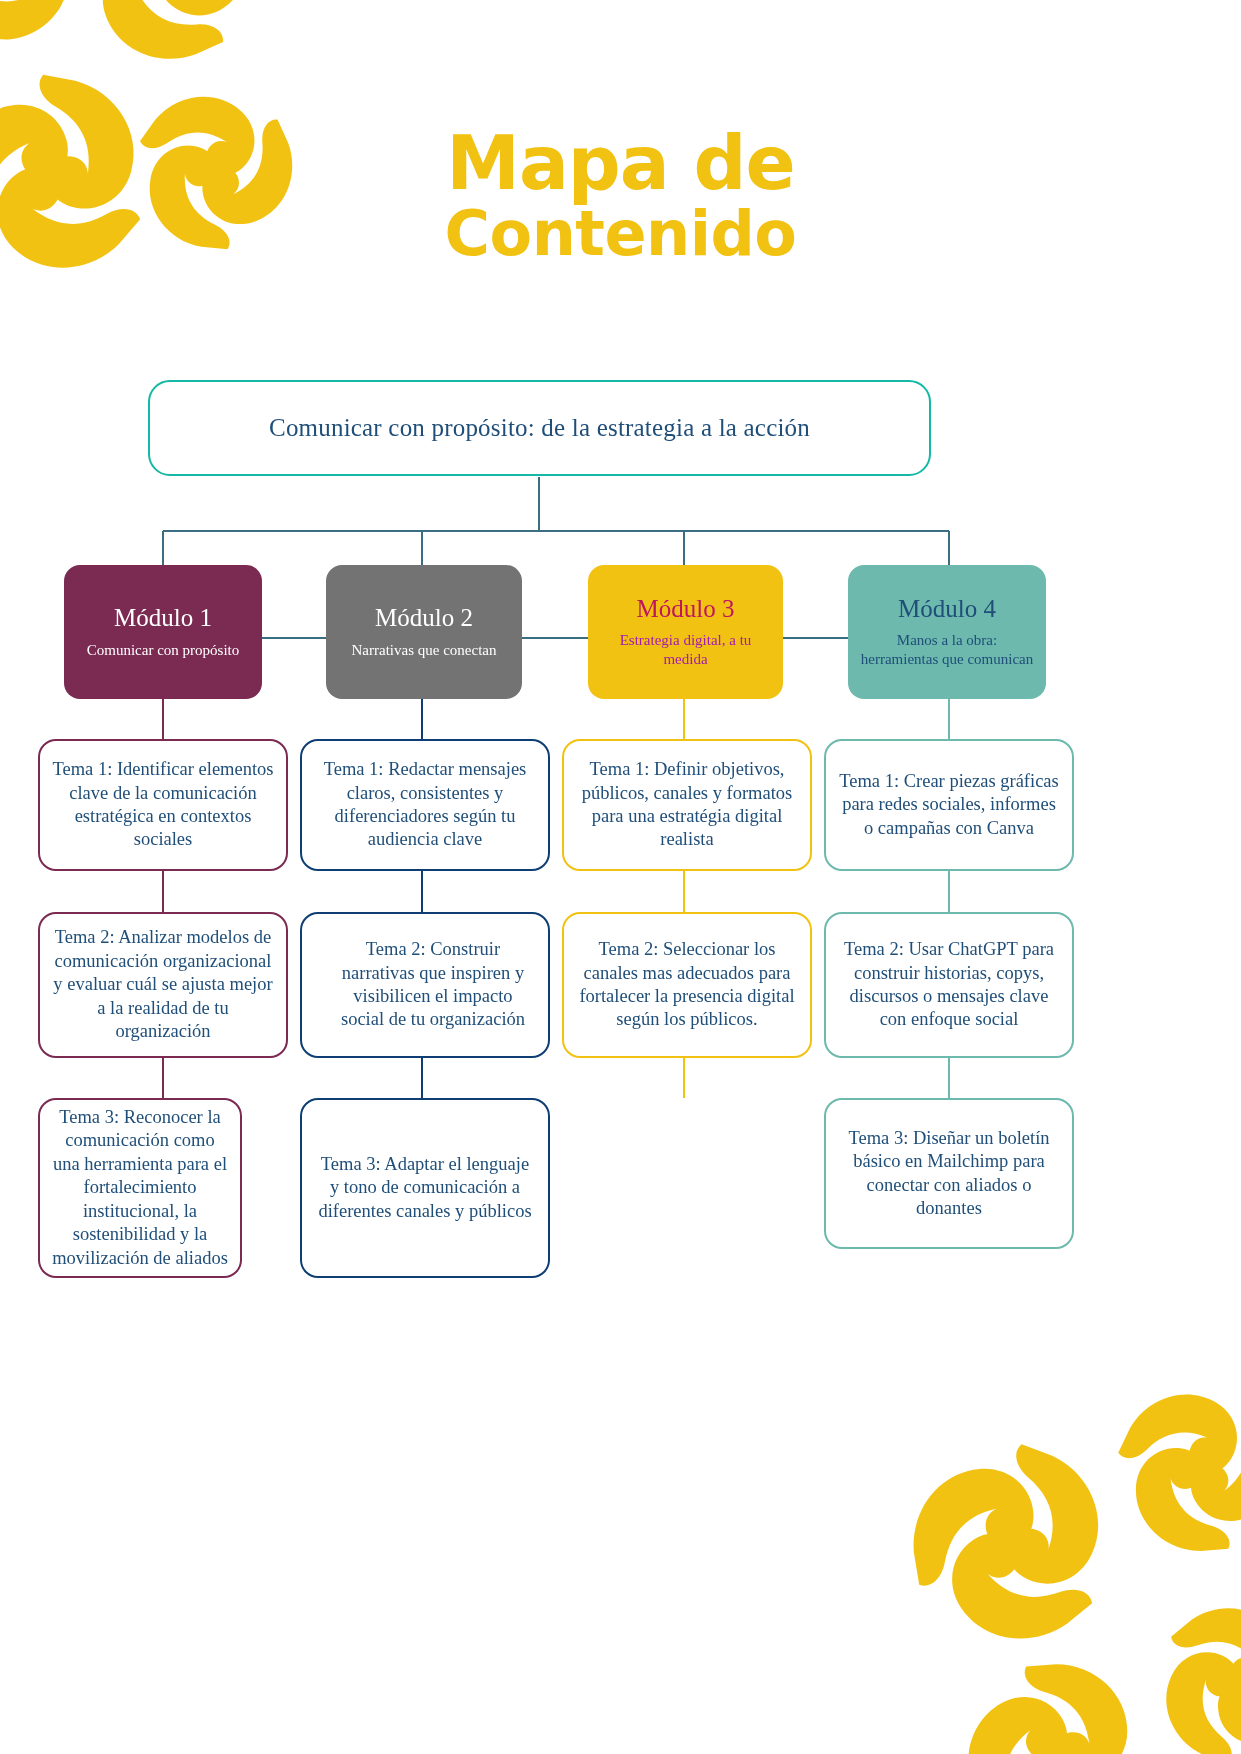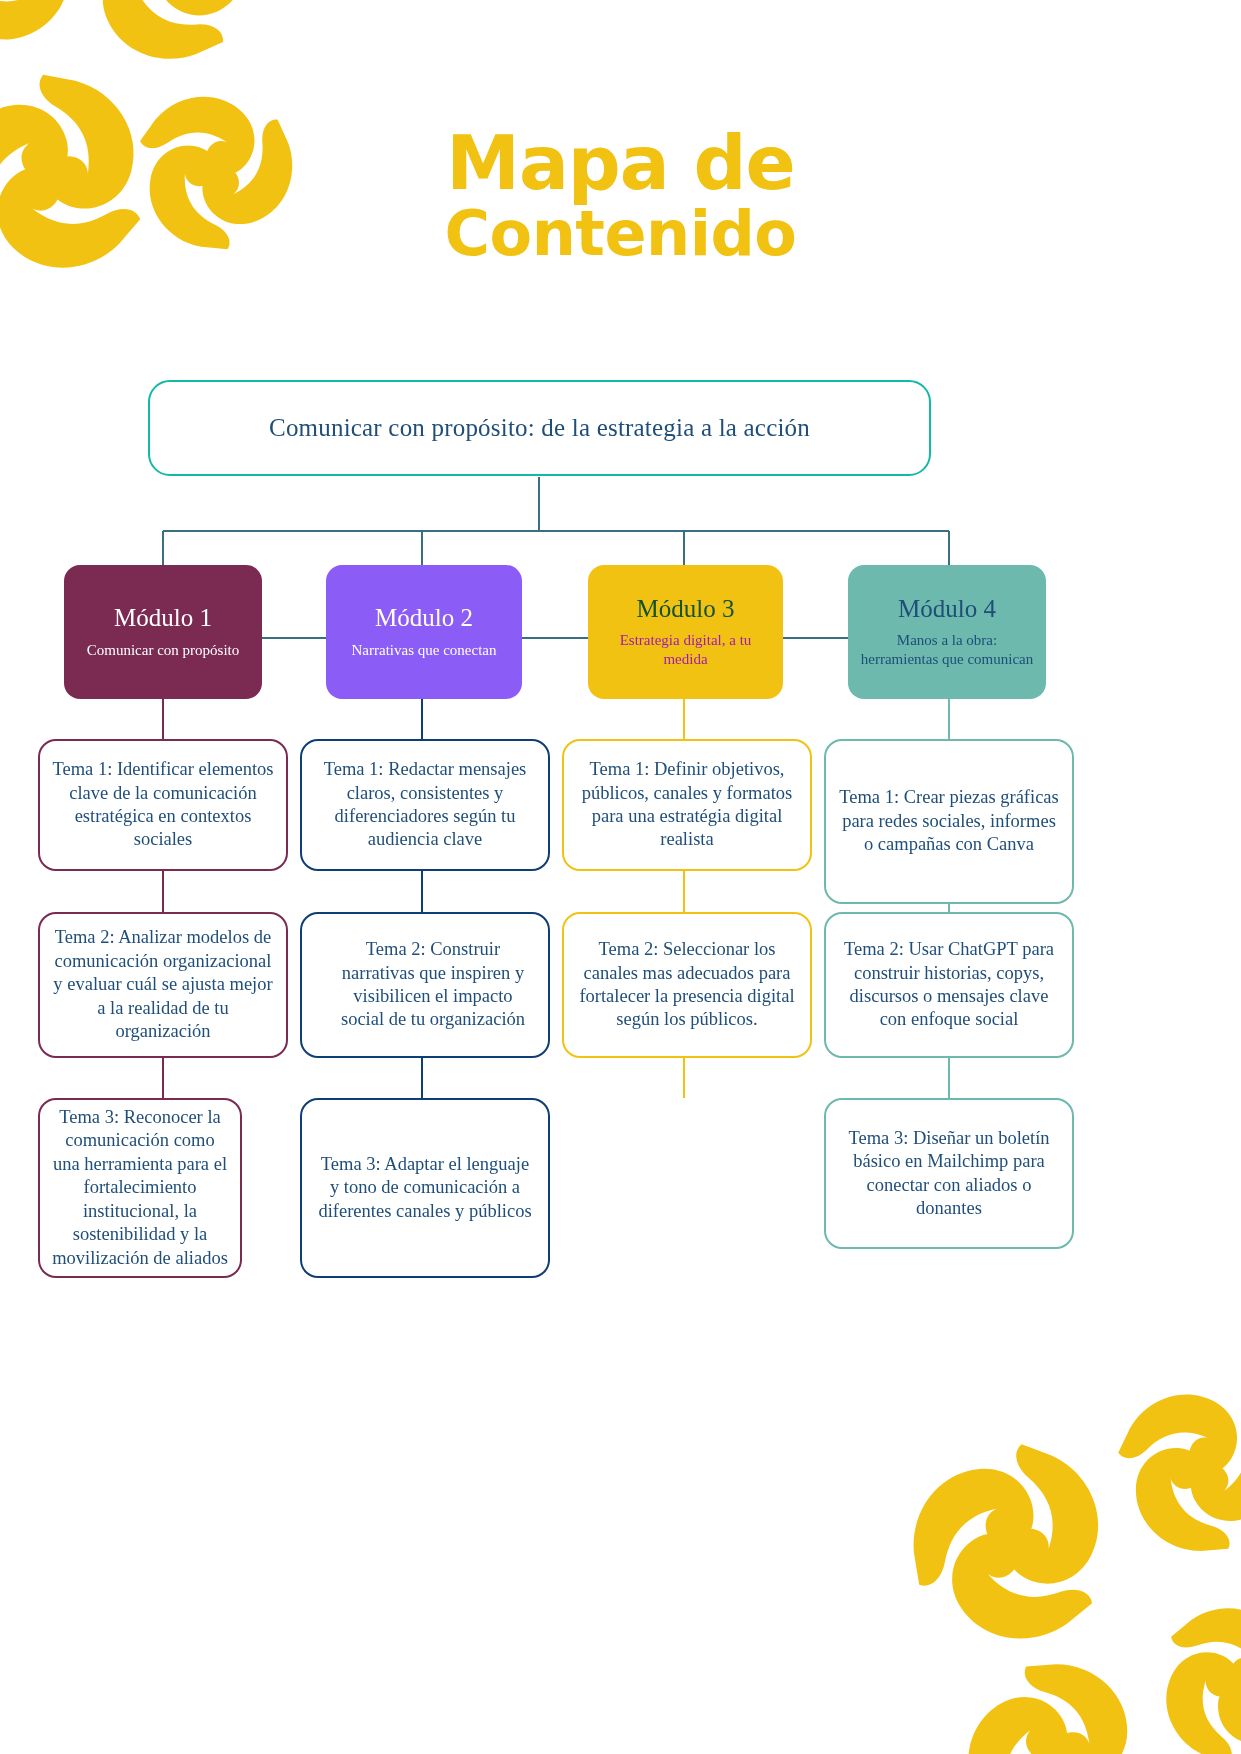--- a/index.html
+++ b/index.html
@@ -256,45 +256,45 @@
 
   <div class="node root-node" style="pointer-events:auto;">
     <div class="root-label">Comunicar con propósito: de la estrategia a la acción</div>
   </div>
 
   <div class="node module" style="left:64px; width:198px; background:#7B2A52; pointer-events:auto;">
     <div class="mod-title" style="color:#FFFFFF;">Módulo 1</div>
     <div class="mod-sub" style="color:#FFFFFF;">Comunicar con propósito</div>
   </div>
 
-  <div class="node module" style="left:326px; width:196px; background:#8b5cf6; pointer-events:auto;">
+  <div class="node module" style="left:326px; width:196px; background:#737373; pointer-events:auto;">
     <div class="mod-title" style="color:#FFFFFF;">Módulo 2</div>
     <div class="mod-sub" style="color:#FFFFFF;">Narrativas que conectan</div>
   </div>
 
   <div class="node module" style="left:588px; width:195px; background:#F2C213; pointer-events:auto;">
-    <div class="mod-title" style="color:#14532d;">Módulo 3</div>
+    <div class="mod-title" style="color:#be185d;">Módulo 3</div>
     <div class="mod-sub" style="color:#a21caf;">Estrategia digital, a tu medida</div>
   </div>
 
   <div class="node module" style="left:848px; width:198px; background:#6DB9AD; pointer-events:auto;">
     <div class="mod-title" style="color:#1F4E79;">Módulo 4</div>
     <div class="mod-sub" style="color:#1F4E79;">Manos a la obra: herramientas que comunican</div>
   </div>
 
   <div class="node topic" style="left:38px; top:739px; width:250px; height:132px; border-color:#7B2A52; pointer-events:auto;">
     <div class="topic-text">Tema 1: Identificar elementos clave de la comunicación estratégica en contextos sociales</div>
   </div>
   <div class="node topic" style="left:300px; top:739px; width:250px; height:132px; border-color:#0E3E74; pointer-events:auto;">
     <div class="topic-text">Tema 1: Redactar mensajes claros, consistentes y diferenciadores según tu audiencia clave</div>
   </div>
   <div class="node topic" style="left:562px; top:739px; width:250px; height:132px; border-color:#F2C213; pointer-events:auto;">
     <div class="topic-text">Tema 1: Definir objetivos, públicos, canales y formatos para una estratégia digital realista</div>
   </div>
-  <div class="node topic" style="left:824px; top:739px; width:250px; height:165px; border-color:#6DB9AD; pointer-events:auto;">
+  <div class="node topic" style="left:824px; top:739px; width:250px; height:132px; border-color:#6DB9AD; pointer-events:auto;">
     <div class="topic-text">Tema 1: Crear piezas gráficas para redes sociales, informes o campañas con Canva</div>
   </div>
 
   <div class="node topic" style="left:38px; top:912px; width:250px; height:146px; border-color:#7B2A52; pointer-events:auto;">
     <div class="topic-text">Tema 2: Analizar modelos de comunicación organizacional y evaluar cuál se ajusta mejor a la realidad de tu organización</div>
   </div>
   <div class="node topic" style="left:300px; top:912px; width:250px; height:146px; border-color:#0E3E74; pointer-events:auto;padding-left:28px;">
     <div class="topic-text">Tema 2: Construir narrativas que inspiren y visibilicen el impacto social de tu organización</div>
   </div>
   <div class="node topic" style="left:562px; top:912px; width:250px; height:146px; border-color:#F2C213; pointer-events:auto;">

